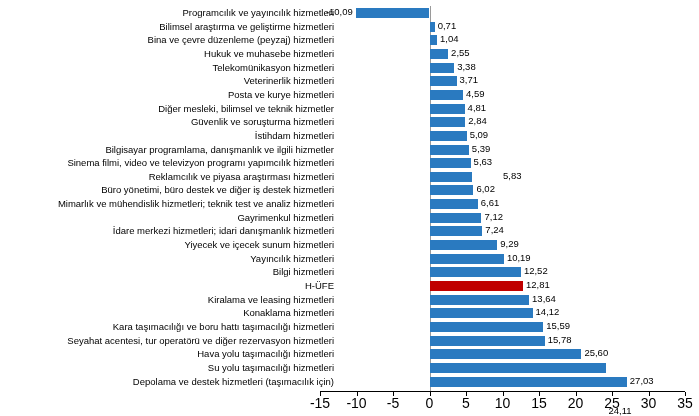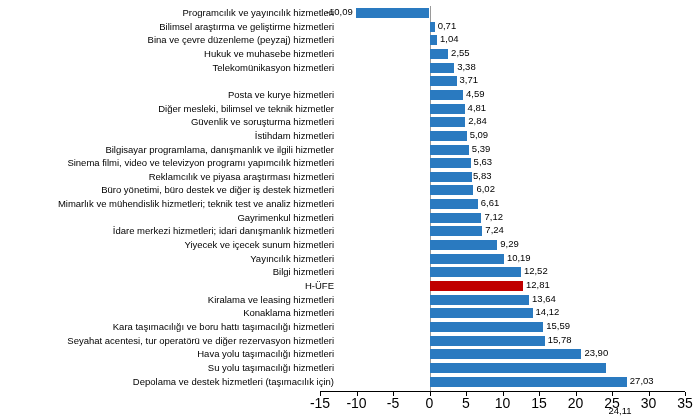--- a/index.html
+++ b/index.html
@@ -110,20 +110,21 @@
         <div class="cat-label">Hukuk ve muhasebe hizmetleri</div>
         <div class="bar" style="left: 429.5px; width: 18.615px;"></div>
         <div class="val-label" style="left: 451.115px;">2,55</div>
       </div>
       <div class="row" style="top: 61px;">
         <div class="cat-label">Telekomünikasyon hizmetleri</div>
         <div class="bar" style="left: 429.5px; width: 24.674px;"></div>
         <div class="val-label" style="left: 457.174px;">3,38</div>
       </div>
       <div class="row" style="top: 74.25px;">
+        <div class="cat-label">Veterinerlik hizmetleri</div>
         <div class="bar" style="left: 429.5px; width: 27.083px;"></div>
         <div class="val-label" style="left: 459.583px;">3,71</div>
       </div>
       <div class="row" style="top: 87.9px;">
         <div class="cat-label">Posta ve kurye hizmetleri</div>
         <div class="bar" style="left: 429.5px; width: 33.507px;"></div>
         <div class="val-label" style="left: 466.007px;">4,59</div>
       </div>
       <div class="row" style="top: 101.55px;">
         <div class="cat-label">Diğer mesleki, bilimsel ve teknik hizmetler</div>
@@ -146,21 +147,21 @@
         <div class="val-label" style="left: 471.847px;">5,39</div>
       </div>
       <div class="row" style="top: 156.15px;">
         <div class="cat-label">Sinema filmi, video ve televizyon programı yapımcılık hizmetleri</div>
         <div class="bar" style="left: 429.5px; width: 41.099px;"></div>
         <div class="val-label" style="left: 473.599px;">5,63</div>
       </div>
       <div class="row" style="top: 169.8px;">
         <div class="cat-label">Reklamcılık ve piyasa araştırması hizmetleri</div>
         <div class="bar" style="left: 429.5px; width: 42.559px;"></div>
-        <div class="val-label" style="left: 473px;">5,83</div>
+        <div class="val-label" style="left: 503px;">5,83</div>
       </div>
       <div class="row" style="top: 183.45px;">
         <div class="cat-label">Büro yönetimi, büro destek ve diğer iş destek hizmetleri</div>
         <div class="bar" style="left: 429.5px; width: 43.946px;"></div>
         <div class="val-label" style="left: 476.446px;">6,02</div>
       </div>
       <div class="row" style="top: 197.1px;">
         <div class="cat-label">Mimarlık ve mühendislik hizmetleri; teknik test ve analiz hizmetleri</div>
         <div class="bar" style="left: 429.5px; width: 48.253px;"></div>
         <div class="val-label" style="left: 480.753px;">6,61</div>
@@ -211,21 +212,21 @@
         <div class="val-label" style="left: 546.307px;">15,59</div>
       </div>
       <div class="row" style="top: 333.6px;">
         <div class="cat-label">Seyahat acentesi, tur operatörü ve diğer rezervasyon hizmetleri</div>
         <div class="bar" style="left: 429.5px; width: 115.194px;"></div>
         <div class="val-label" style="left: 547.694px;">15,78</div>
       </div>
       <div class="row" style="top: 347.25px;">
         <div class="cat-label">Hava yolu taşımacılığı hizmetleri</div>
         <div class="bar" style="left: 429.5px; width: 151.913px;"></div>
-        <div class="val-label" style="left: 584.413px;">23,90</div>
+        <div class="val-label" style="left: 584.413px;">25,60</div>
       </div>
       <div class="row" style="top: 360.9px;">
         <div class="cat-label">Su yolu taşımacılığı hizmetleri</div>
         <div class="bar" style="left: 429.5px; width: 176.003px;"></div>
         <div class="val-label" style="left: 608.503px; margin-top: 44px;">24,11</div>
       </div>
       <div class="row" style="top: 374.55px;">
         <div class="cat-label">Depolama ve destek hizmetleri (taşımacılık için)</div>
         <div class="bar" style="left: 429.5px; width: 197.319px;"></div>
         <div class="val-label" style="left: 629.819px;">27,03</div>

